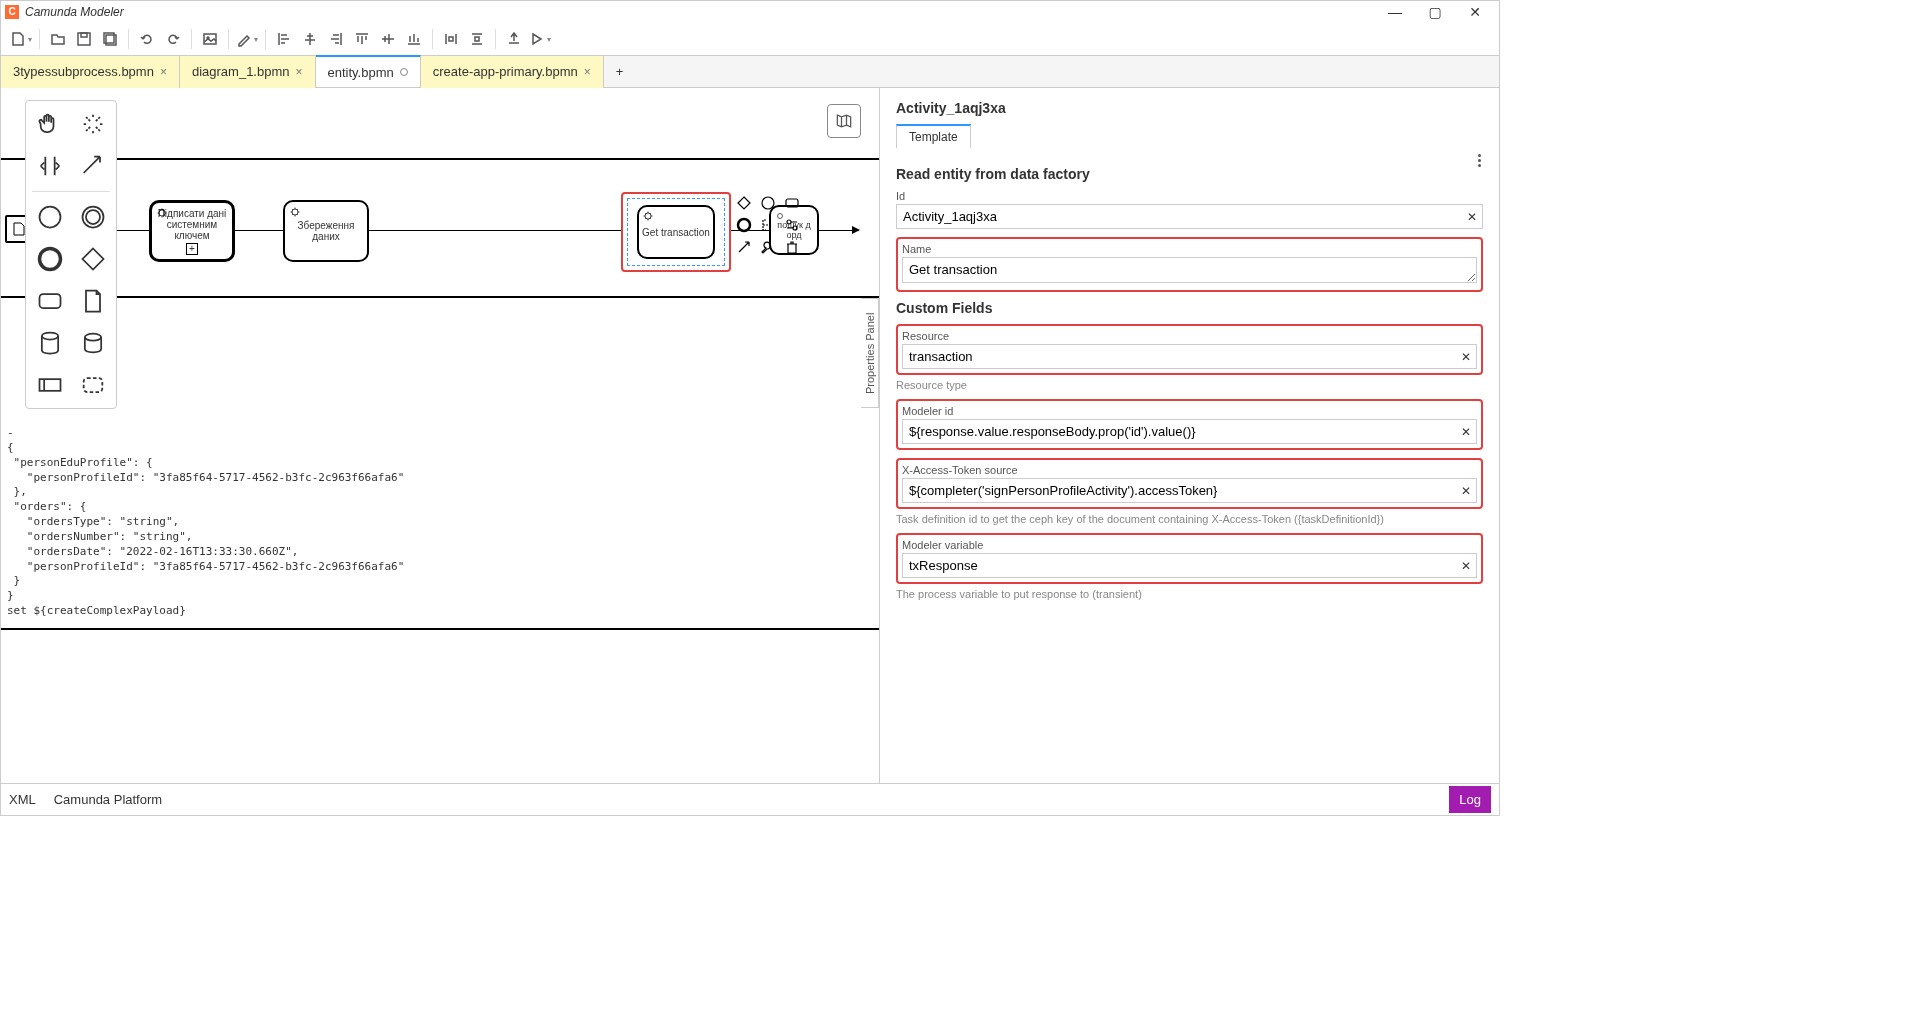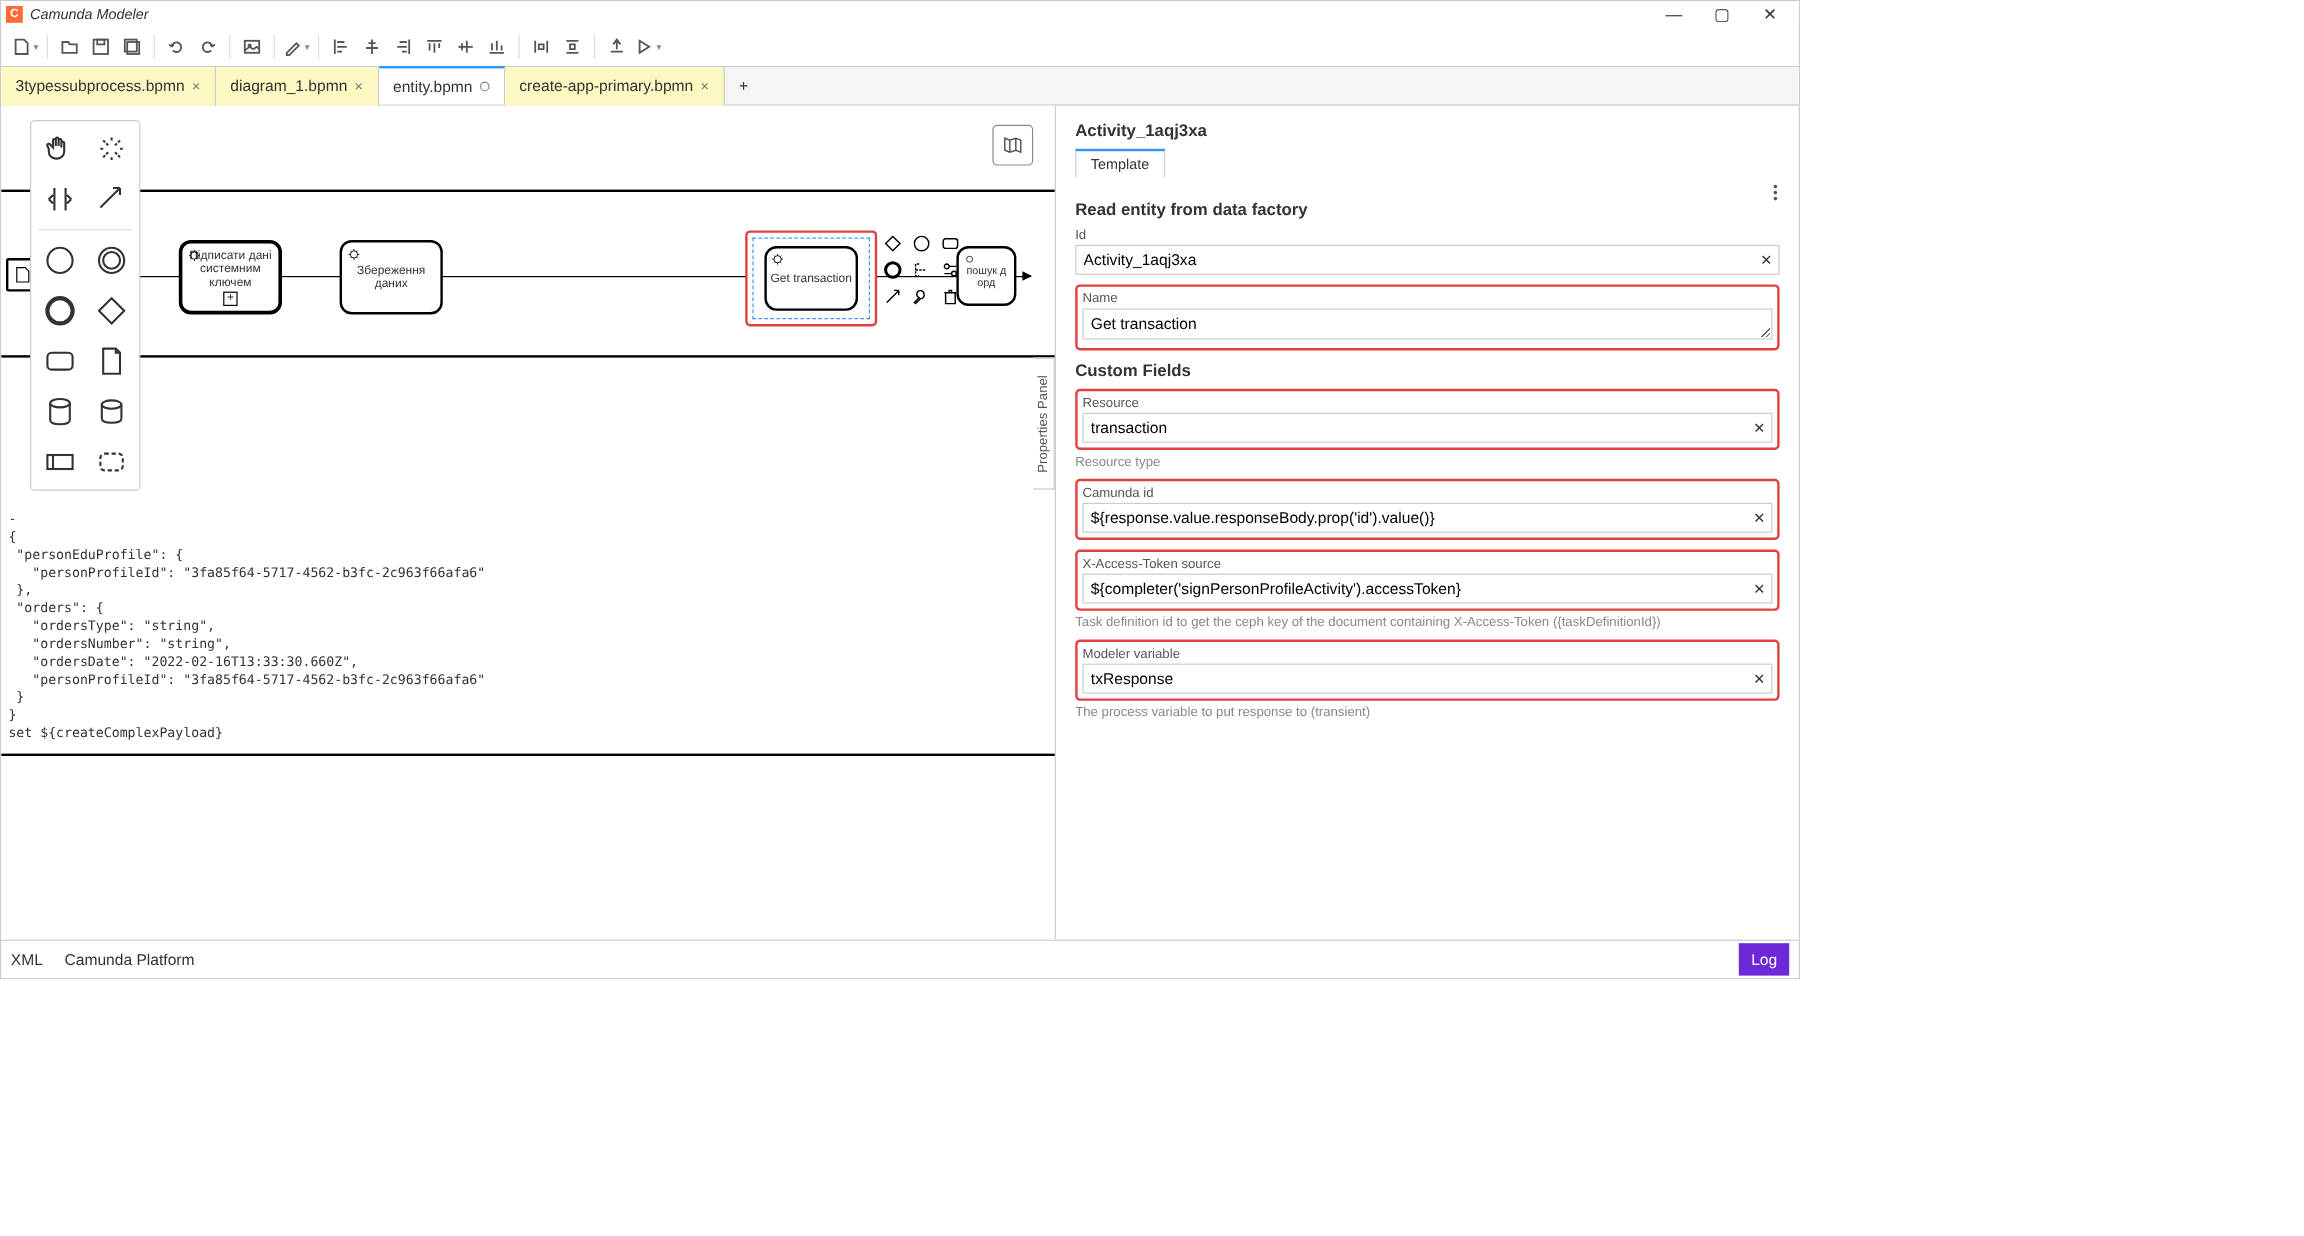--- a/index.html
+++ b/index.html
@@ -75,21 +75,21 @@
 .field { margin-bottom: 8px; }
 .field.highlight { border: 2px solid #e04040; border-radius: 4px; padding: 4px; }
 .field label { font-size: 11px; color: #555; display: block; margin-bottom: 2px; }
 .field .inp-wrap { position: relative; }
 .field input { width: 100%; padding: 4px 22px 4px 6px; font-size: 13px; border: 1px solid #ccc; }
 .field textarea { width: 100%; padding: 4px 6px; font-size: 13px; border: 1px solid #ccc; resize: vertical; height: 26px; }
 .inp-wrap .clear-x { position: absolute; right: 6px; top: 50%; transform: translateY(-50%); font-size: 12px; cursor: pointer; color: #333; }
 
 .statusbar { height: 32px; border-top: 1px solid #ccc; display: flex; align-items: center; justify-content: space-between; padding: 0 8px; font-size: 13px; }
 .sb-left { display: flex; gap: 18px; }
-.sb-log { background: #6d28d9; color: #fff; padding: 6px 10px; cursor: pointer; }
+.sb-log { background: #a21caf; color: #fff; padding: 6px 10px; cursor: pointer; }
 </style>
 </head>
 <body>
 
 <div class="window">
 
   <div class="titlebar">
     <div class="titlebar-left">
       <span class="app-icon">C</span>
       <span class="app-title">Camunda Modeler</span>
@@ -396,21 +396,21 @@
                   <path d="M10 6a3 3 0 1 0-4 3l-4 4 1 1 4-4a3 3 0 0 0 3-4z"></path>
                 </svg>
               </div>
             <div class="ci">
                 <svg viewBox="0 0 16 16">
                   <path d="M4 5h8v9H4zM3 5h10M7 3h2v2H7z"></path>
                 </svg>
               </div>
           </div>
 
-          <div class="task" style="left:796px;width:50px;height:50px;top:45px;font-size:9px">
+          <div class="task" style="left:768px;width:50px;height:50px;top:45px;font-size:9px">
             <svg class="gear-tiny" width="10" height="10" viewBox="0 0 16 16">
                 <circle cx="8" cy="8" r="4" fill="none" stroke="#000"></circle>
               </svg>
             <span style="white-space:pre-line">пошук д
 орд</span>
           </div>
         </div>
       </div>
 
       <div class="code-block">-
@@ -461,21 +461,21 @@
       <div class="field highlight">
         <label>Resource</label>
         <div class="inp-wrap">
           <input value="transaction" style="">
           <span class="clear-x">✕</span>
         </div>
       </div>
       <div class="hint" style="font-size:11px;color:#888;margin:-4px 0 8px 0">Resource type</div>
 
       <div class="field highlight">
-        <label>Camunda id</label>
+        <label>Modeler id</label>
         <div class="inp-wrap">
           <input value="${response.value.responseBody.prop('id').value()}" style="">
           <span class="clear-x">✕</span>
         </div>
       </div>
 
       <div class="field highlight">
         <label>X-Access-Token source</label>
         <div class="inp-wrap">
           <input value="${completer('signPersonProfileActivity').accessToken}" style="">

